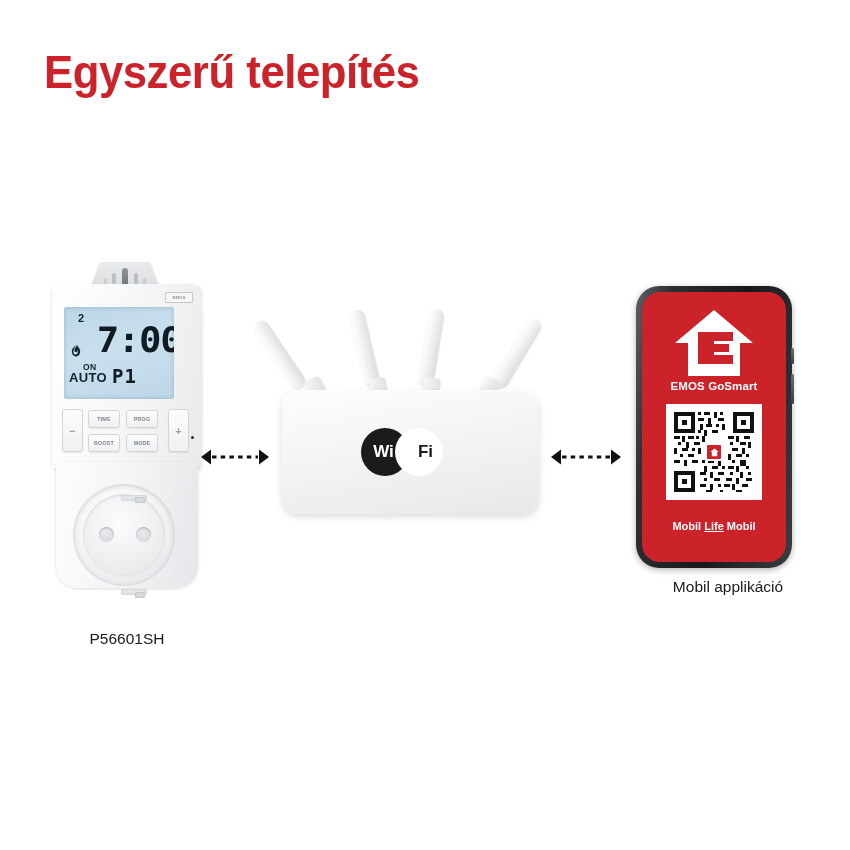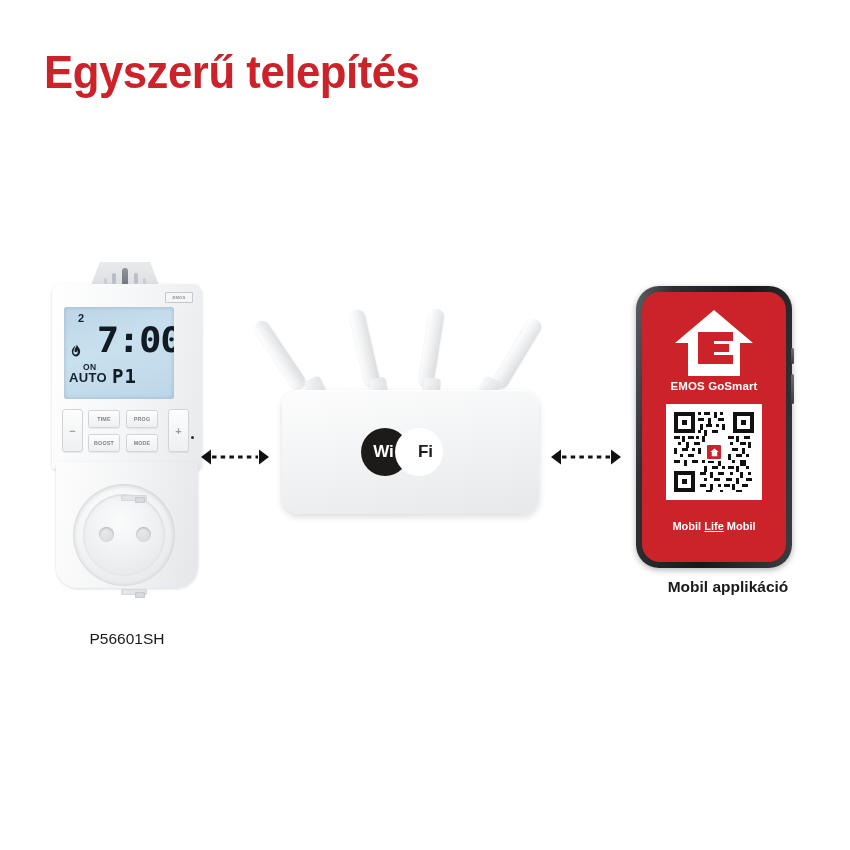--- a/index.html
+++ b/index.html
@@ -379,21 +379,21 @@
   .tagline {
     position: absolute;
     left: 0; top: 228px; width: 144px;
     text-align: center;
     color: #ffffff;
     font-size: 11px;
     font-weight: bold;
   }
   .tagline u { text-decoration: underline; text-underline-offset: 1px; }
 
-  #phone-caption { top: 292px; font-weight: bold; }
+  #phone-caption { top: 292px; }
 
   
   .connector {
     position: absolute;
     height: 20px;
     top: 447px;
   }
   #connector-left  { left: 200px; width: 70px; }
   #connector-right { left: 550px; width: 72px; }
 </style>

